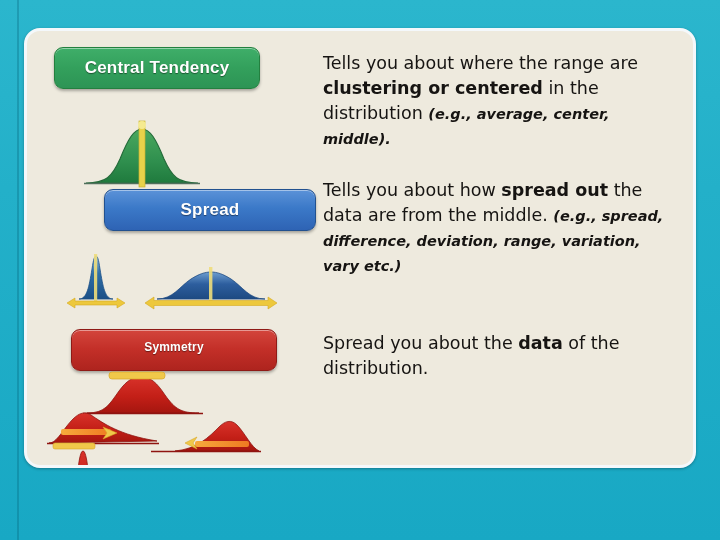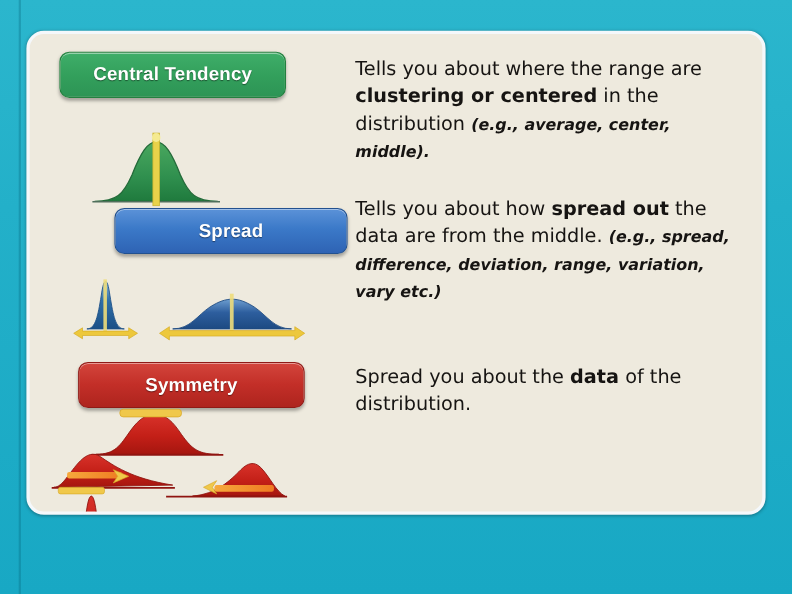--- a/index.html
+++ b/index.html
@@ -88,21 +88,21 @@
     left: 38px; top: 158px;
     width: 212px; height: 42px;
     font-size: 17px;
     padding-top: 11px;
     margin-left: 39px;
   }
   #pill-symmetry {
     position: absolute;
     left: 44px; top: 298px;
     width: 206px; height: 42px;
-    font-size: 17px;
+    font-size: 12px;
     padding-top: 11px;
   }
 
   
   .para {
     position: absolute;
     color: #161412;
     font-size: 17.5px;
     line-height: 1.42;
     font-family: "DejaVu Sans", sans-serif;

